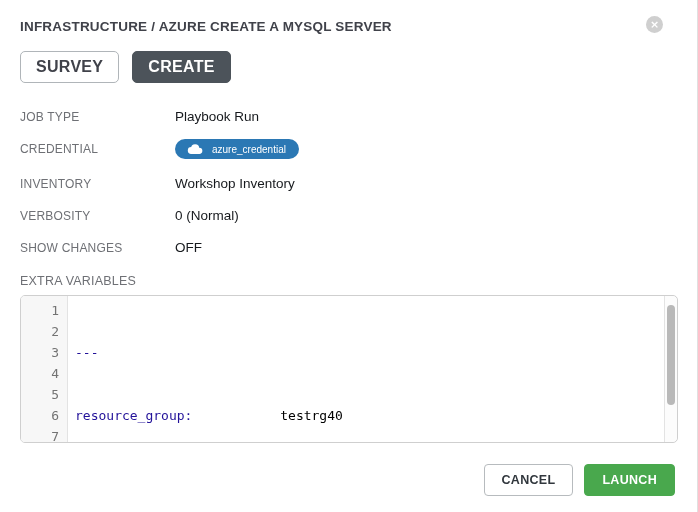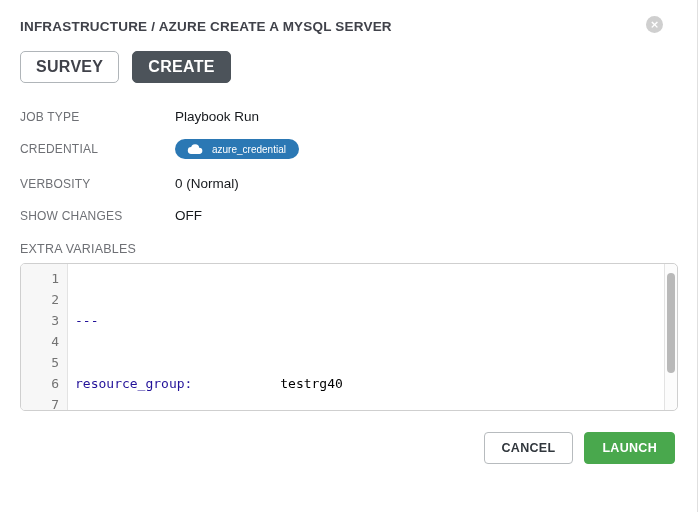--- a/index.html
+++ b/index.html
@@ -129,20 +129,24 @@
               <circle cx="12.2" cy="7" r="5.4"></circle>
               <circle cx="17.6" cy="10.4" r="4.2"></circle>
               <rect x="6" y="9" width="12.5" height="5.7" rx="2"></rect>
             </g>
           </svg>
           <span>azure_credential</span>
         </span>
       </div>
     </div>
 
+    <div class="detail-row">
+      <div class="dlabel">INVENTORY</div>
+      <div class="dvalue">Workshop Inventory</div>
+    </div>
 
     <div class="detail-row">
       <div class="dlabel">VERBOSITY</div>
       <div class="dvalue">0 (Normal)</div>
     </div>
 
     <div class="detail-row">
       <div class="dlabel">SHOW CHANGES</div>
       <div class="dvalue">OFF</div>
     </div>

